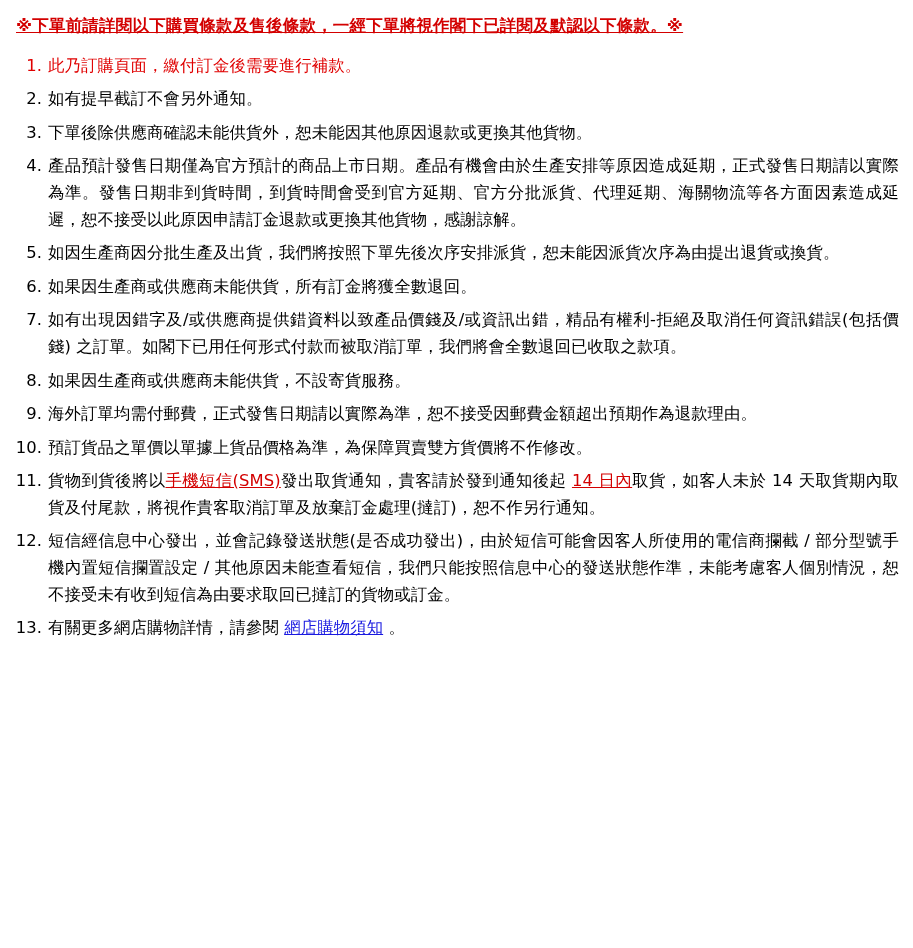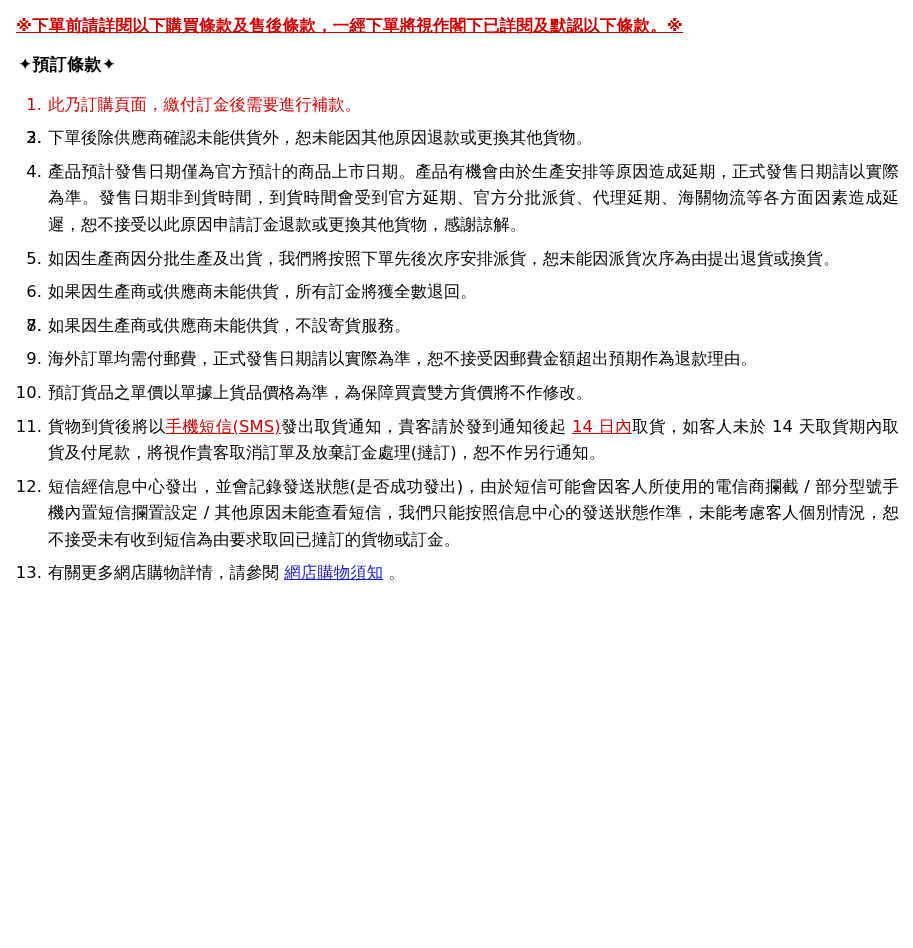--- a/index.html
+++ b/index.html
@@ -69,30 +69,29 @@
   .wide-item { padding-left: 38px; }
   .wide-item .num { width: 32px; }
 </style>
 </head>
 <body>
 
 <div class="page">
 
   <div class="banner">※下單前請詳閱以下購買條款及售後條款，一經下單將視作閣下已詳閱及默認以下條款。※</div>
 
-  <div class="section-title">✦預訂條款✦</div>
 
   <ol class="terms" id="terms-list">
       <li class="red"><span class="num">1.</span><span><span>此乃訂購頁面，繳付訂金後需要進行補款。</span></span></li>
-      <li><span class="num">2.</span></li>
+      <li><span class="num">2.</span><span><span>如有提早截訂不會另外通知。</span></span></li>
       <li><span class="num">3.</span><span><span>下單後除供應商確認未能供貨外，恕未能因其他原因退款或更換其他貨物。</span></span></li>
       <li><span class="num">4.</span><span><span>產品預計發售日期僅為官方預計的商品上市日期。產品有機會由於生產安排等原因造成延期，正式發售日期請以實際為準。發售日期非到貨時間，到貨時間會受到官方延期、官方分批派貨、代理延期、海關物流等各方面因素造成延遲，恕不接受以此原因申請訂金退款或更換其他貨物，感謝諒解。</span></span></li>
       <li><span class="num">5.</span><span><span>如因生產商因分批生產及出貨，我們將按照下單先後次序安排派貨，恕未能因派貨次序為由提出退貨或換貨。</span></span></li>
       <li><span class="num">6.</span><span><span>如果因生產商或供應商未能供貨，所有訂金將獲全數退回。</span></span></li>
-      <li><span class="num">7.</span></li>
+      <li><span class="num">7.</span><span><span>如有出現因錯字及/或供應商提供錯資料以致產品價錢及/或資訊出錯，精品有權利-拒絕及取消任何資訊錯誤(包括價錢) 之訂單。如閣下已用任何形式付款而被取消訂單，我們將會全數退回已收取之款項。</span></span></li>
       <li><span class="num">8.</span><span><span>如果因生產商或供應商未能供貨，不設寄貨服務。</span></span></li>
       <li><span class="num">9.</span><span><span>海外訂單均需付郵費，正式發售日期請以實際為準，恕不接受因郵費金額超出預期作為退款理由。</span></span></li>
       <li class=" wide-item"><span class="num">10.</span><span><span>預訂貨品之單價以單據上貨品價格為準，為保障買賣雙方貨價將不作修改。</span></span></li>
       <li class=" wide-item"><span class="num">11.</span><span><span>貨物到貨後將以</span><span class="u-red">手機短信(SMS)</span><span>發出取貨通知，貴客請於發到通知後起 </span><span class="u-red">14 日內</span><span>取貨，如客人未於 14 天取貨期內取貨及付尾款，將視作貴客取消訂單及放棄訂金處理(撻訂)，恕不作另行通知。</span></span></li>
       <li class=" wide-item"><span class="num">12.</span><span><span>短信經信息中心發出，並會記錄發送狀態(是否成功發出)，由於短信可能會因客人所使用的電信商攔截 / 部分型號手機內置短信攔置設定 / 其他原因未能查看短信，我們只能按照信息中心的發送狀態作準，未能考慮客人個別情況，恕不接受未有收到短信為由要求取回已撻訂的貨物或訂金。</span></span></li>
       <li class=" wide-item"><span class="num">13.</span><span><span>有關更多網店購物詳情，請參閱 </span><a class="link" href="#">網店購物須知</a><span> 。</span></span></li>
     </ol>
 
 </div>
 

